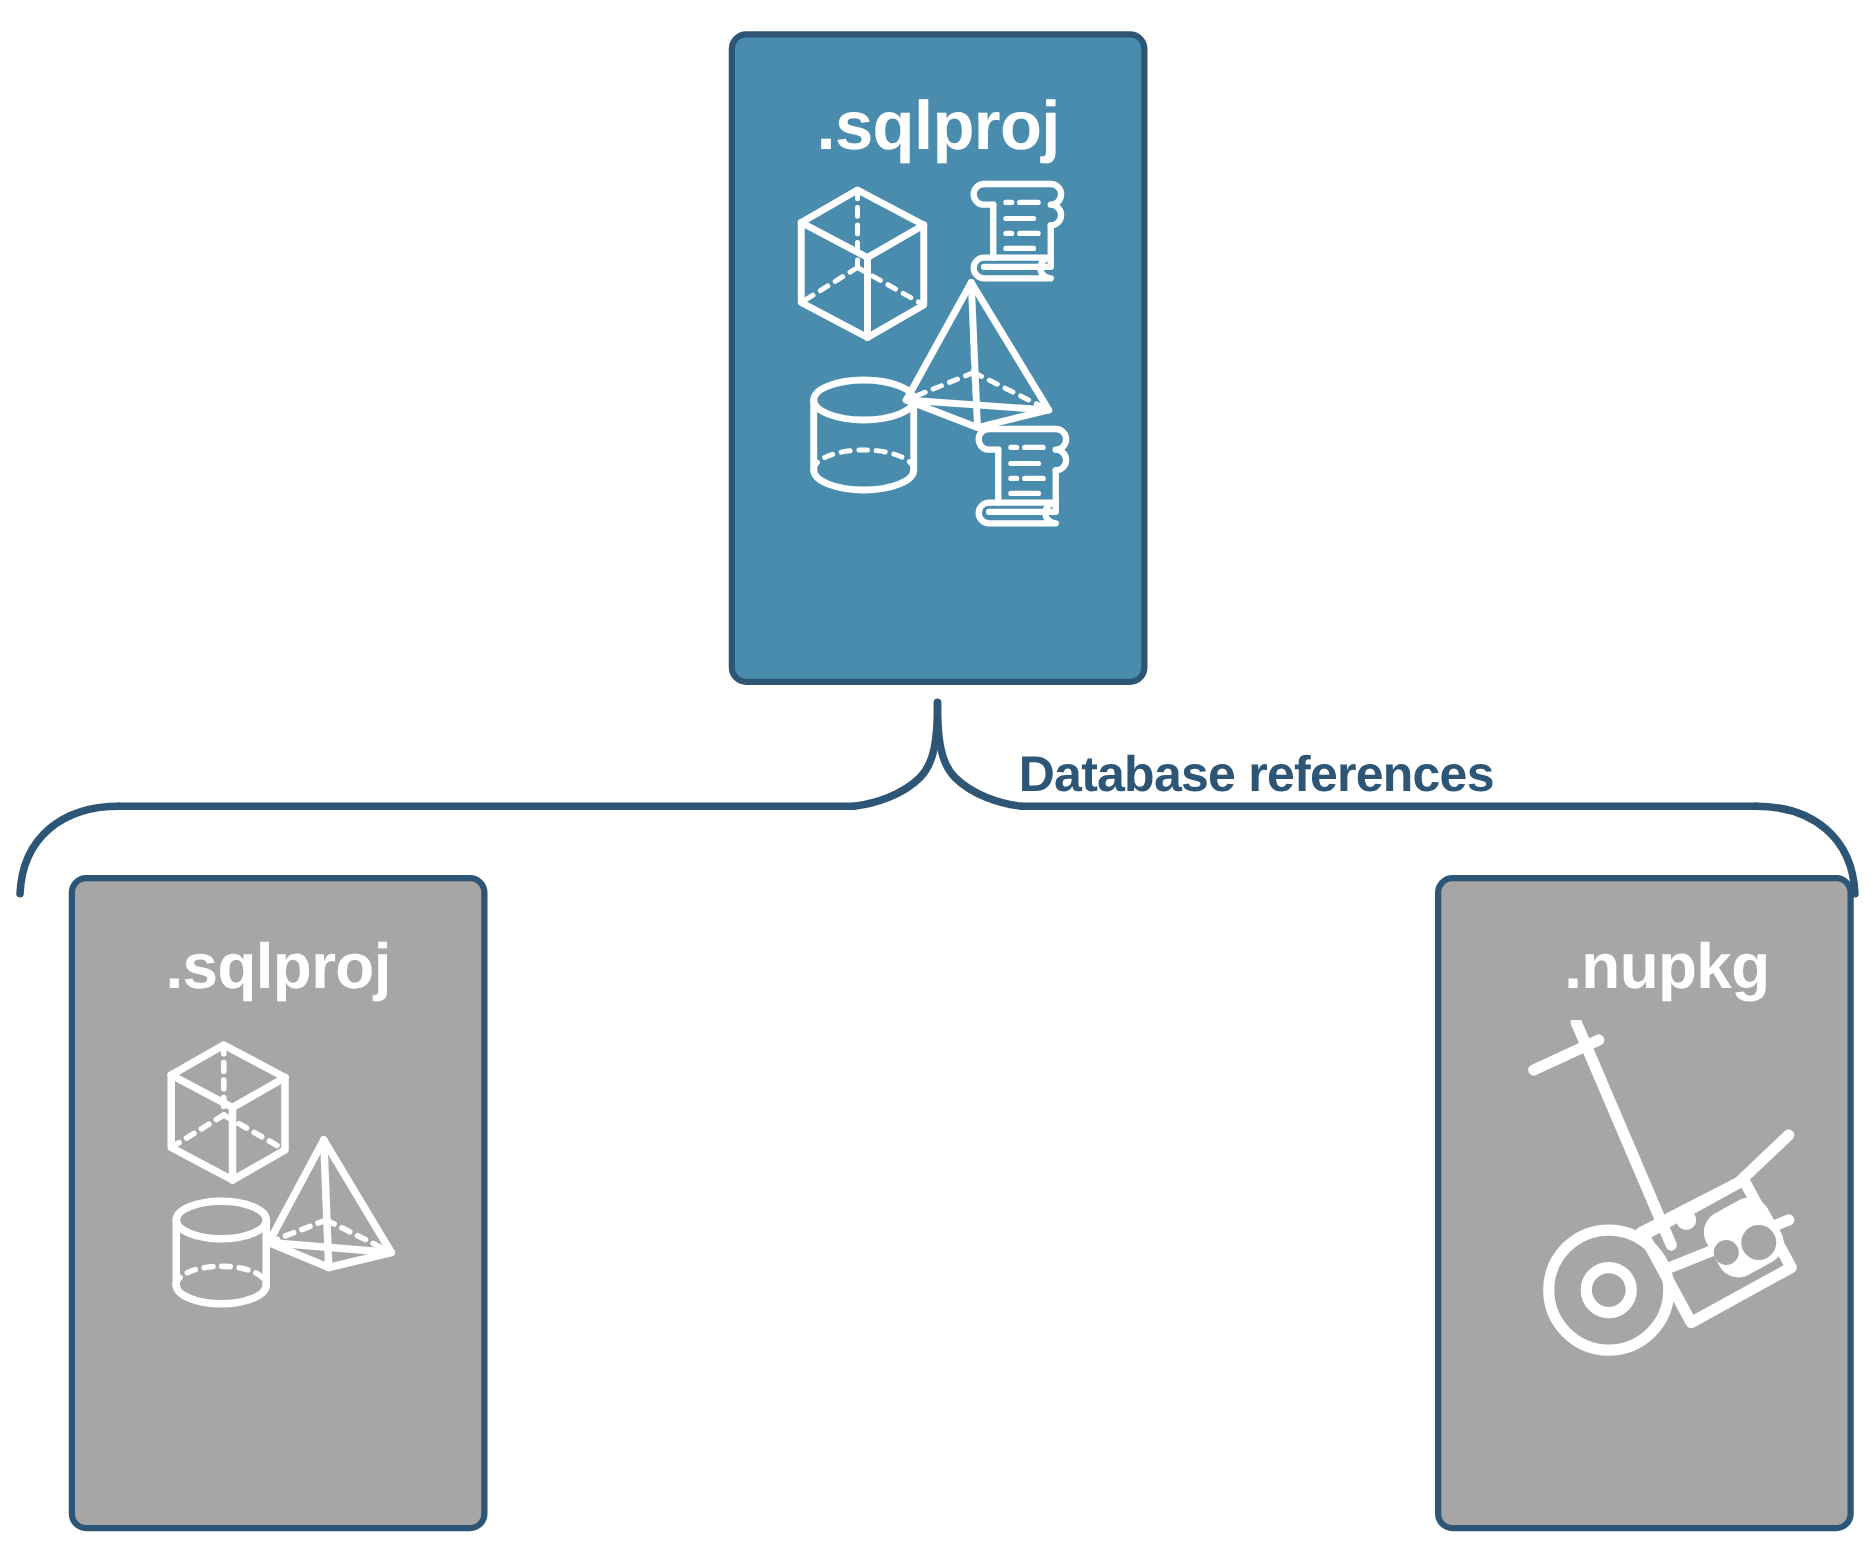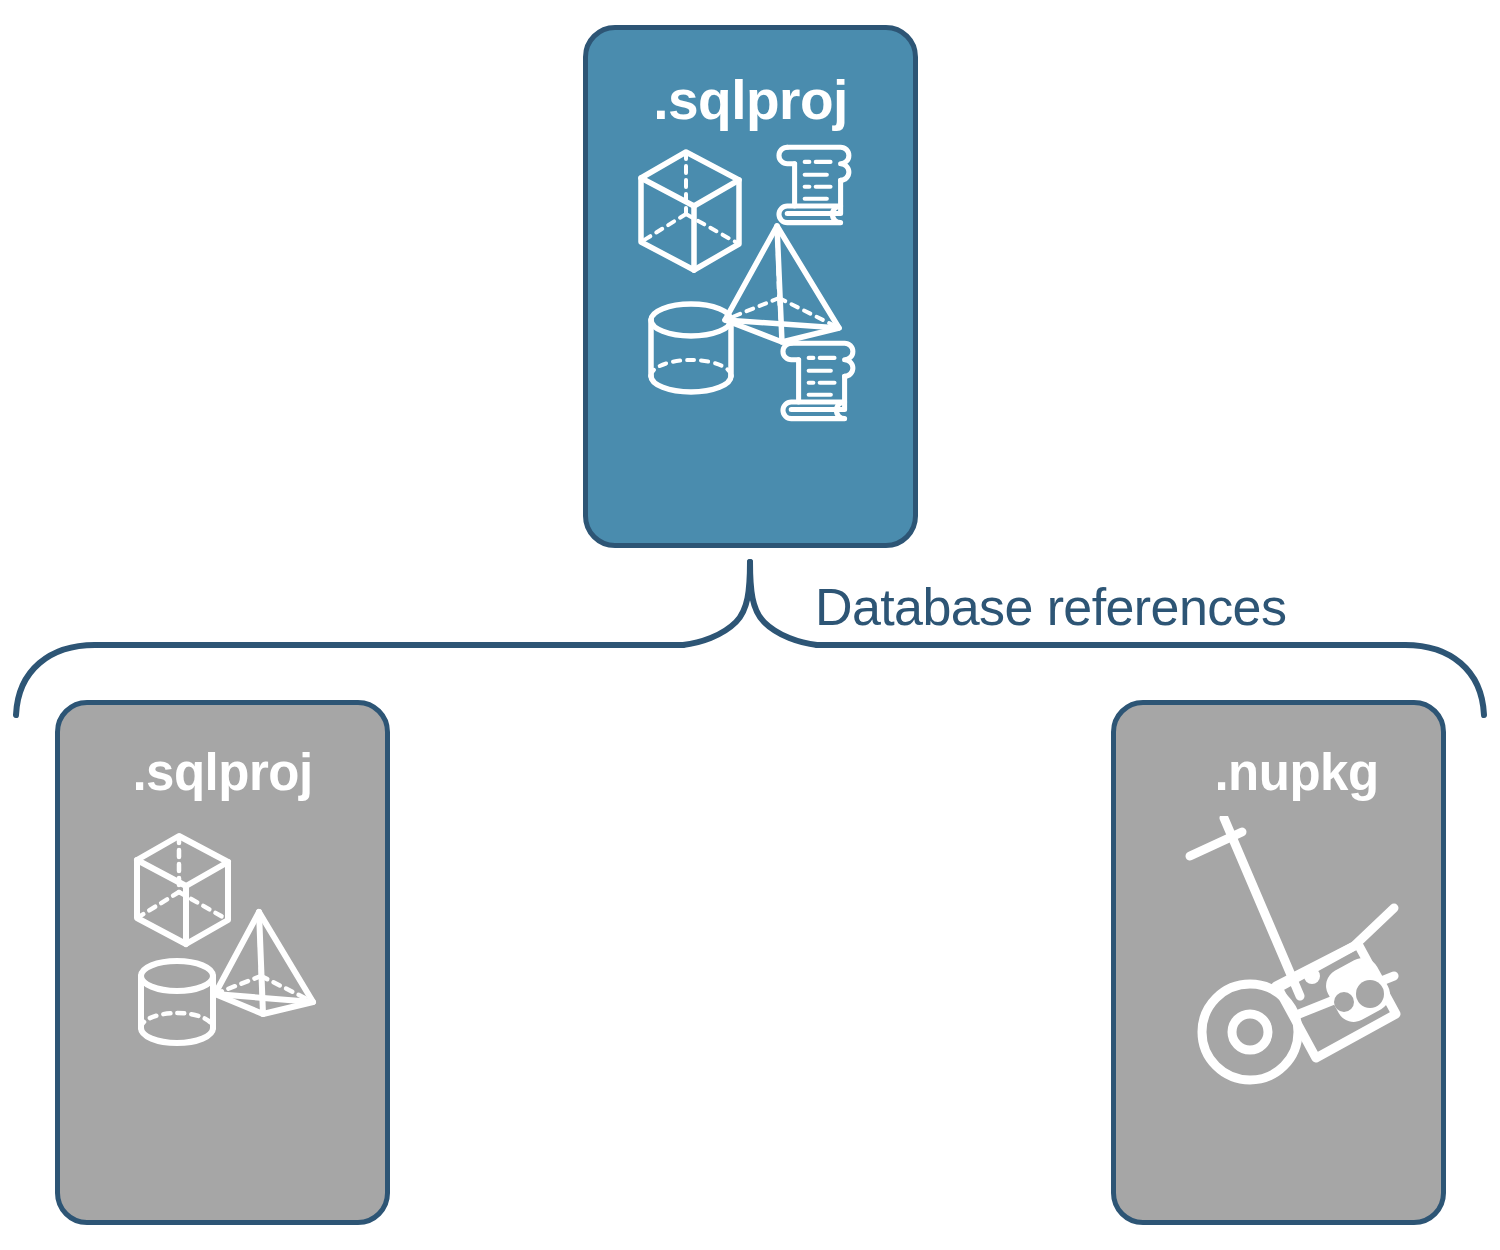--- a/index.html
+++ b/index.html
@@ -17,21 +17,21 @@
   #stage {
     position: absolute;
     left: 0; top: 0;
     width: 1500px;
     height: 1250px;
   }
   .node {
     position: absolute;
     box-sizing: border-box;
     border: 5px solid #2d5575;
-    border-radius: 32px;
+    border-radius: 14px;
     display: flex;
     flex-direction: column;
     align-items: center;
     text-align: center;
   }
   .node-title {
     color: #ffffff;
     font-weight: bold;
     letter-spacing: -0.5px;
     line-height: 1;
@@ -63,42 +63,42 @@
 
   
   .node-child {
     top: 700px;
     width: 335px;
     height: 525px;
     background: #a6a6a6;
   }
   #node-sqlproj  { left: 55px; }
   #node-dacpac   { left: 583px; }
-  #node-nupkg    { left: 1111px; padding-left: 36px; }
+  #node-nupkg    { left: 1148px; padding-left: 36px; }
   .node-child .node-title {
     font-size: 51px;
     margin-top: 42px;
   }
   .node-child .node-icons { margin-top: 18px; }
 
   
   #connector {
     position: absolute;
     left: 0;
     top: 550px;
     width: 1500px;
     height: 180px;
     pointer-events: none;
   }
   #brace-label {
     position: absolute;
     left: 815px;
-    top: 577px;
-    font-size: 52px;
-    font-weight: normal;
+    top: 598px;
+    font-size: 40px;
+    font-weight: bold;
     color: #2d5575;
     letter-spacing: -0.6px;
     white-space: nowrap;
     user-select: none;
   }
 </style>
 </head>
 <body>
 
 <div id="stage">

